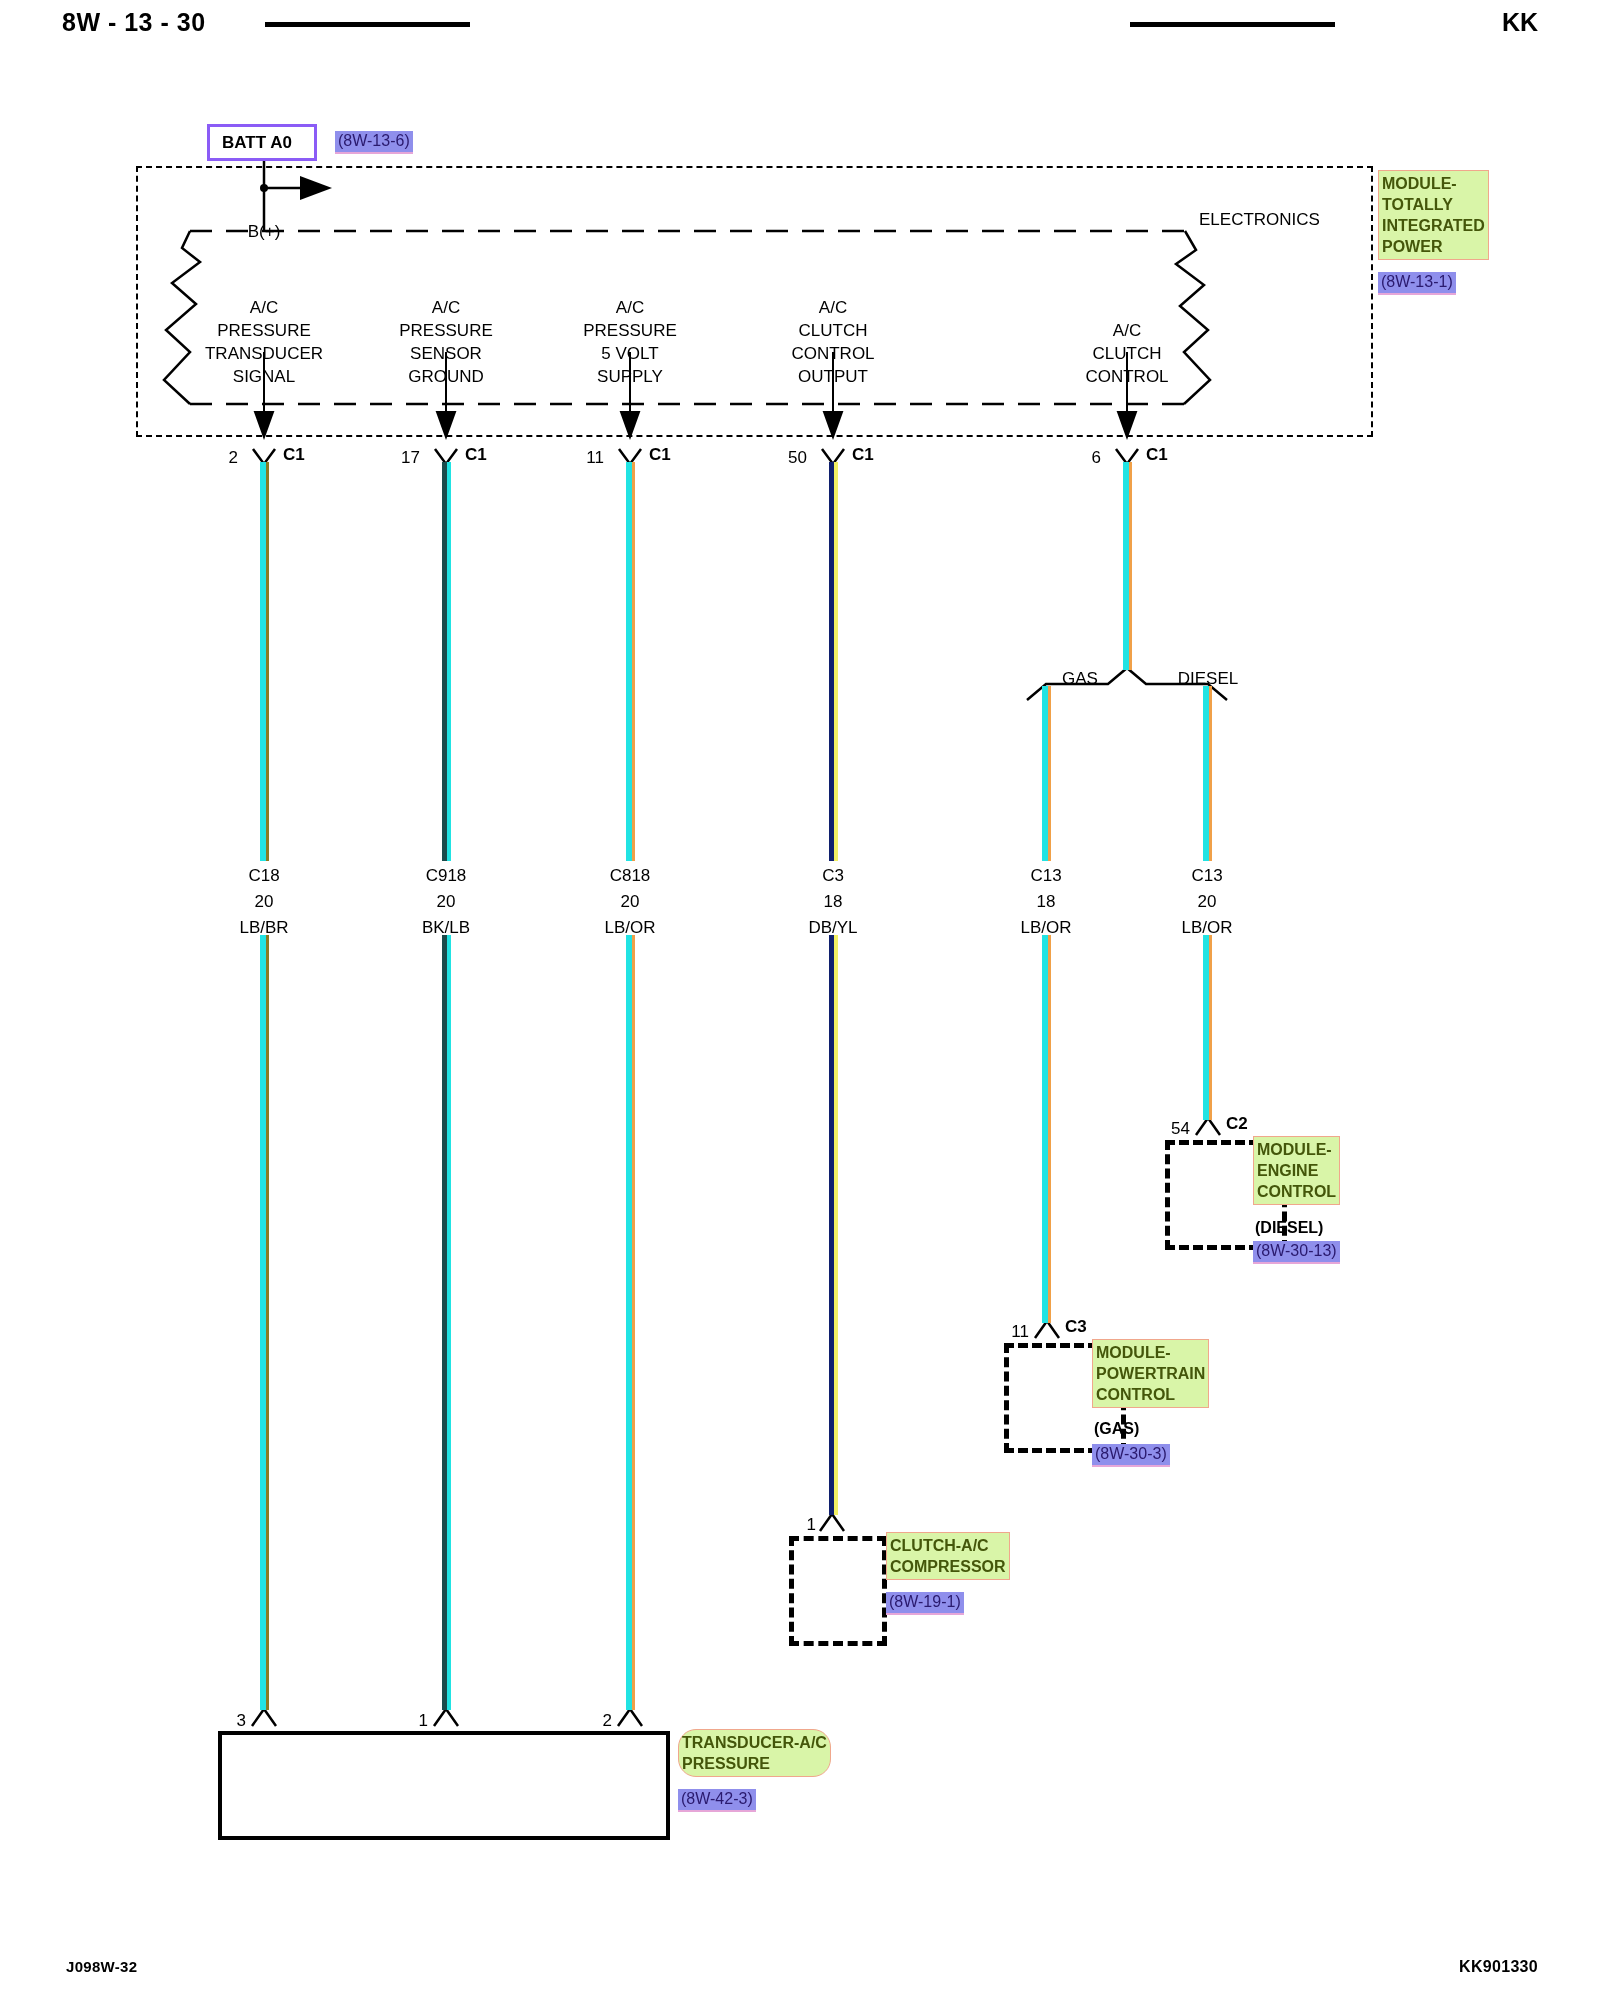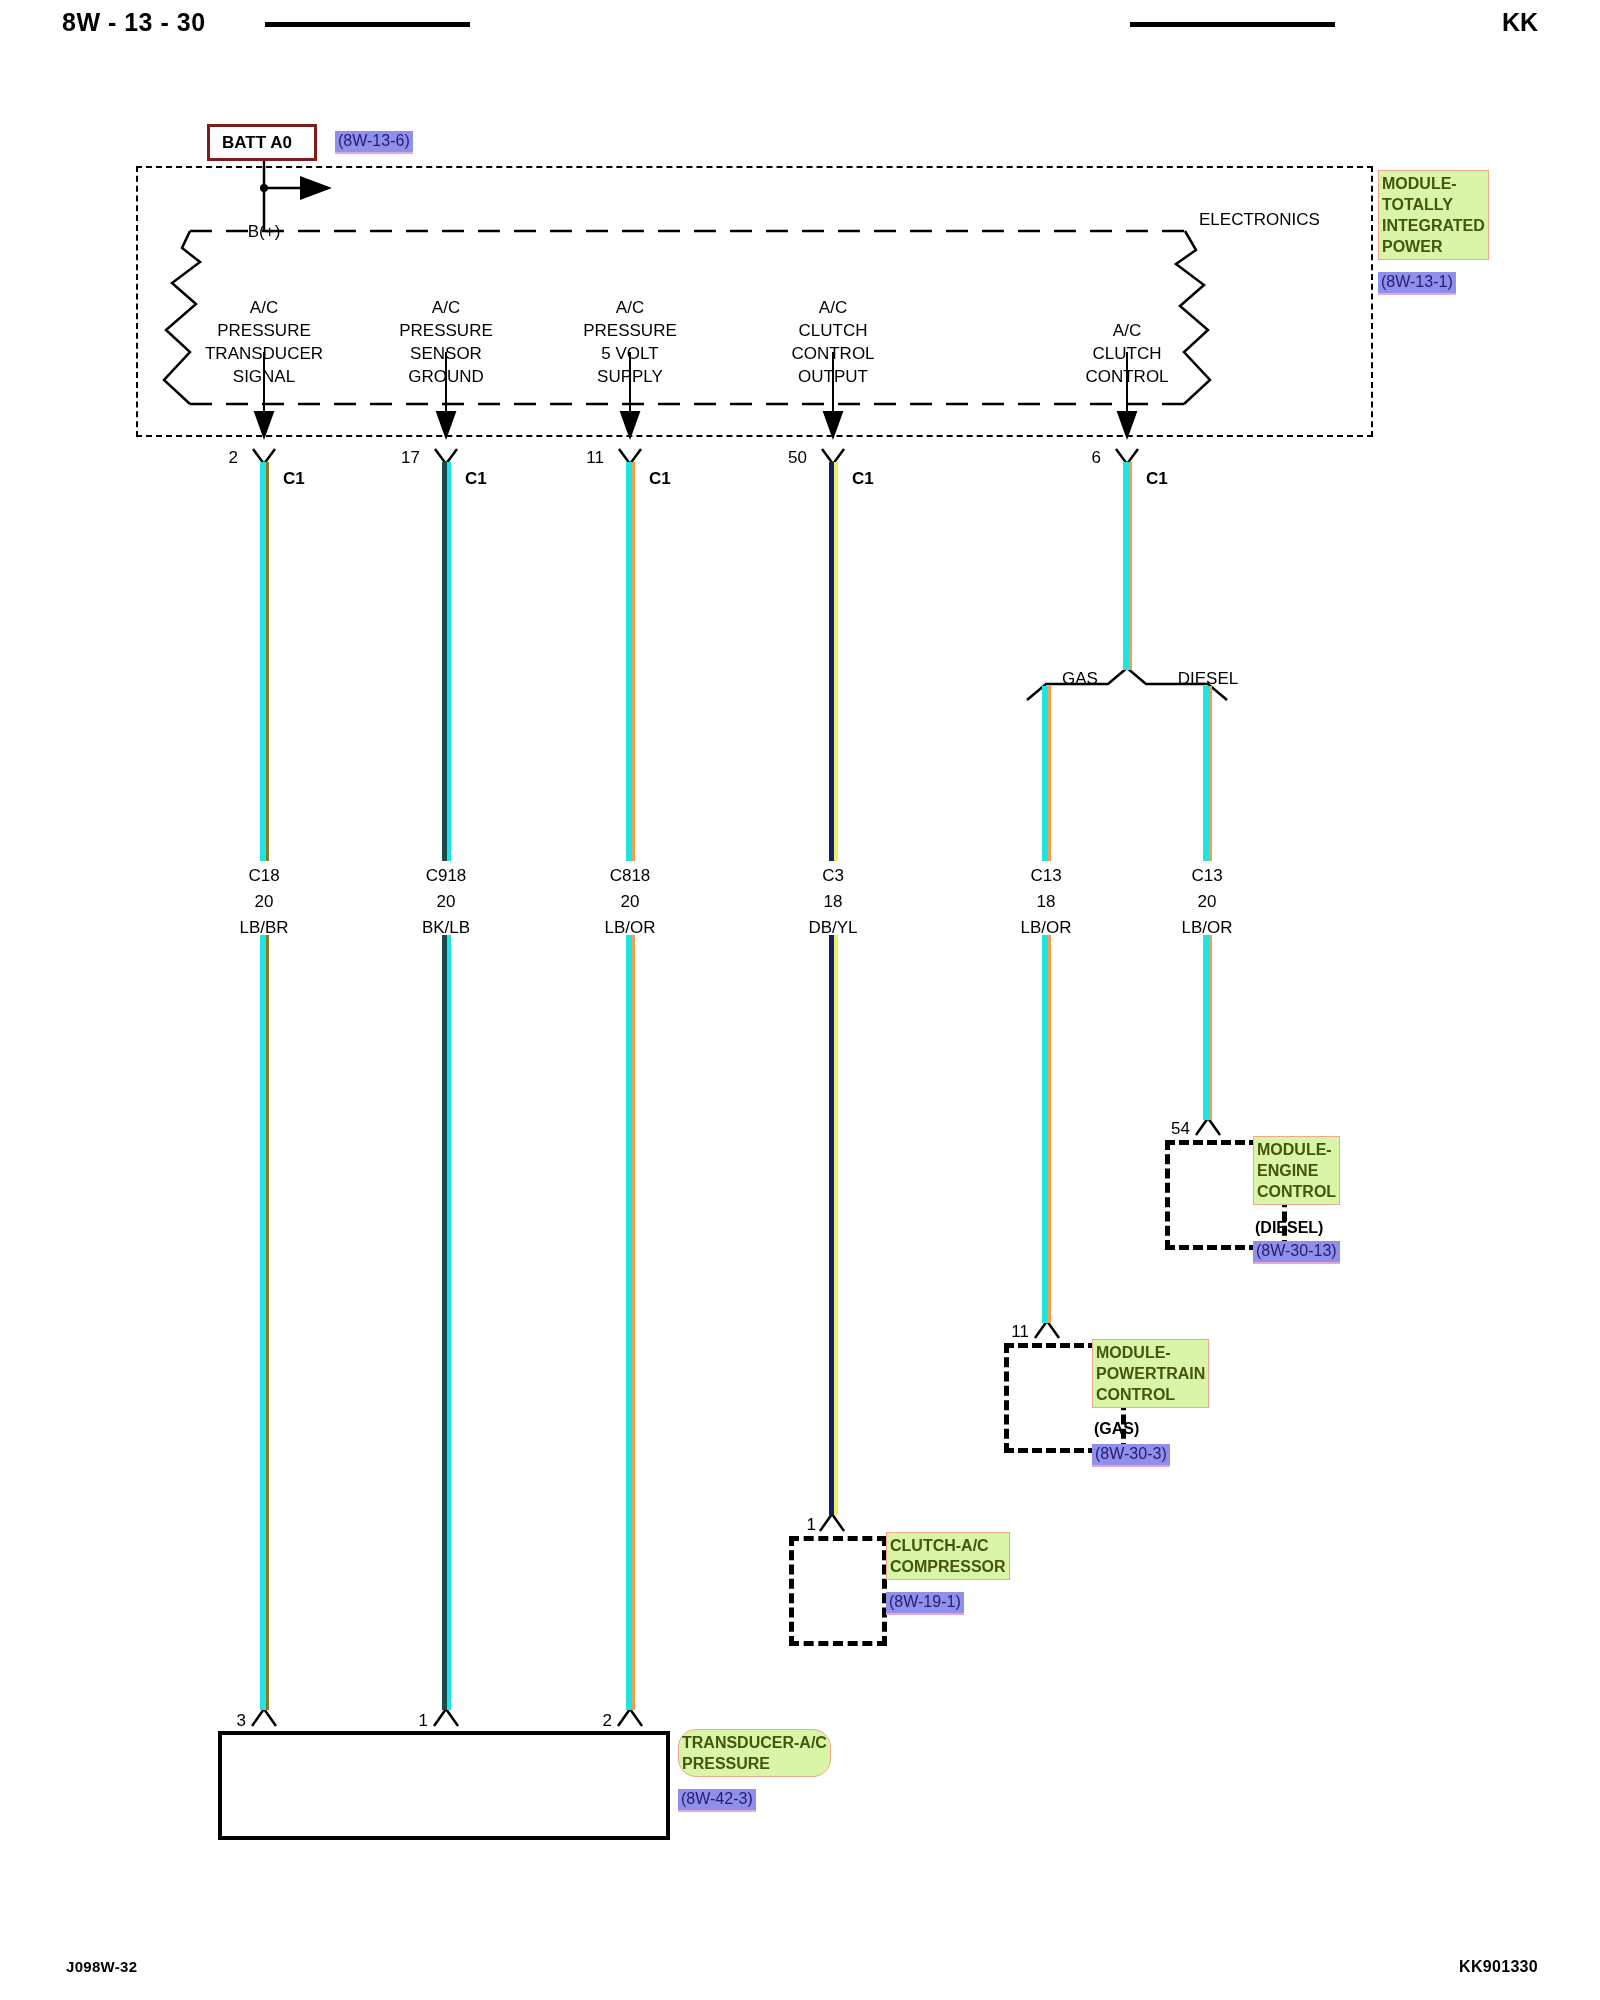--- a/index.html
+++ b/index.html
@@ -17,25 +17,25 @@
   .hdr-rule.l{left:265px;width:205px;}
   .hdr-rule.r{left:1130px;width:205px;}
 
   
   .ftr-left{left:66px;top:1958px;font-size:15px;font-weight:bold;letter-spacing:.3px;}
   .ftr-right{right:62px;top:1958px;font-size:16px;font-weight:bold;letter-spacing:.3px;}
 
   
   .t{font-size:17px;white-space:nowrap;}
   .t.c{transform:translateX(-50%);text-align:center;}
-  .b{font-weight:bold;margin-top:24px;}
+  .b{font-weight:bold;}
 
   
   .batt-box{left:207px;top:124px;width:110px;height:37px;
-            border:3px solid #7f1d1d;background:#fff;
+            border:3px solid #8b5cf6;background:#fff;
             display:flex;align-items:center;padding-left:12px;
             font-size:17px;font-weight:bold;box-sizing:border-box;}
 
   
   .ref{background:#8f8fec;color:#2a1a6e;font-size:16px;
        padding:1px 3px 2px 3px;white-space:nowrap;
        border-bottom:2px solid #e6a6d8;line-height:1.15;}
 
   
   .cname{background:#d9f5a8;color:#44560a;border:1.5px solid #f0a78c;

